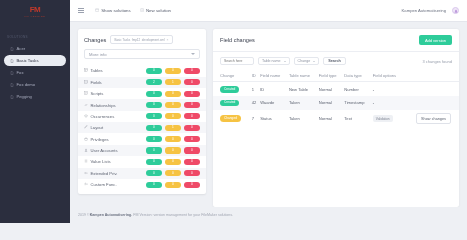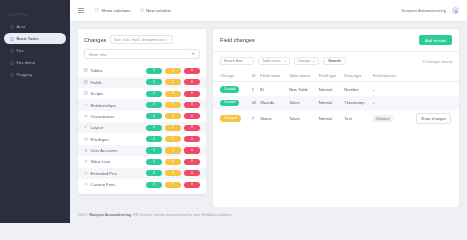--- a/index.html
+++ b/index.html
@@ -234,20 +234,24 @@
     background: #eef0f4;
   }
   .footer b { color: #6b7180; }
 </style>
 </head>
 <body>
 
 <div class="app">
 
   <aside class="sidebar">
+    <div class="brand">
+      <div class="brand-mark">FM</div>
+      <div class="brand-sub">FM VERSION</div>
+    </div>
     <div class="side-section">SOLUTIONS</div>
     <div id="sidebar-items">
         <div class="side-item">
           <span class="side-icon">
             <svg viewBox="0 0 16 16" fill="none" stroke="currentColor" stroke-width="1.4">
               <path d="M4 1.8h5l3 3v9.4H4z"></path>
             </svg>
           </span>
           <span>Acer</span>
         </div>

